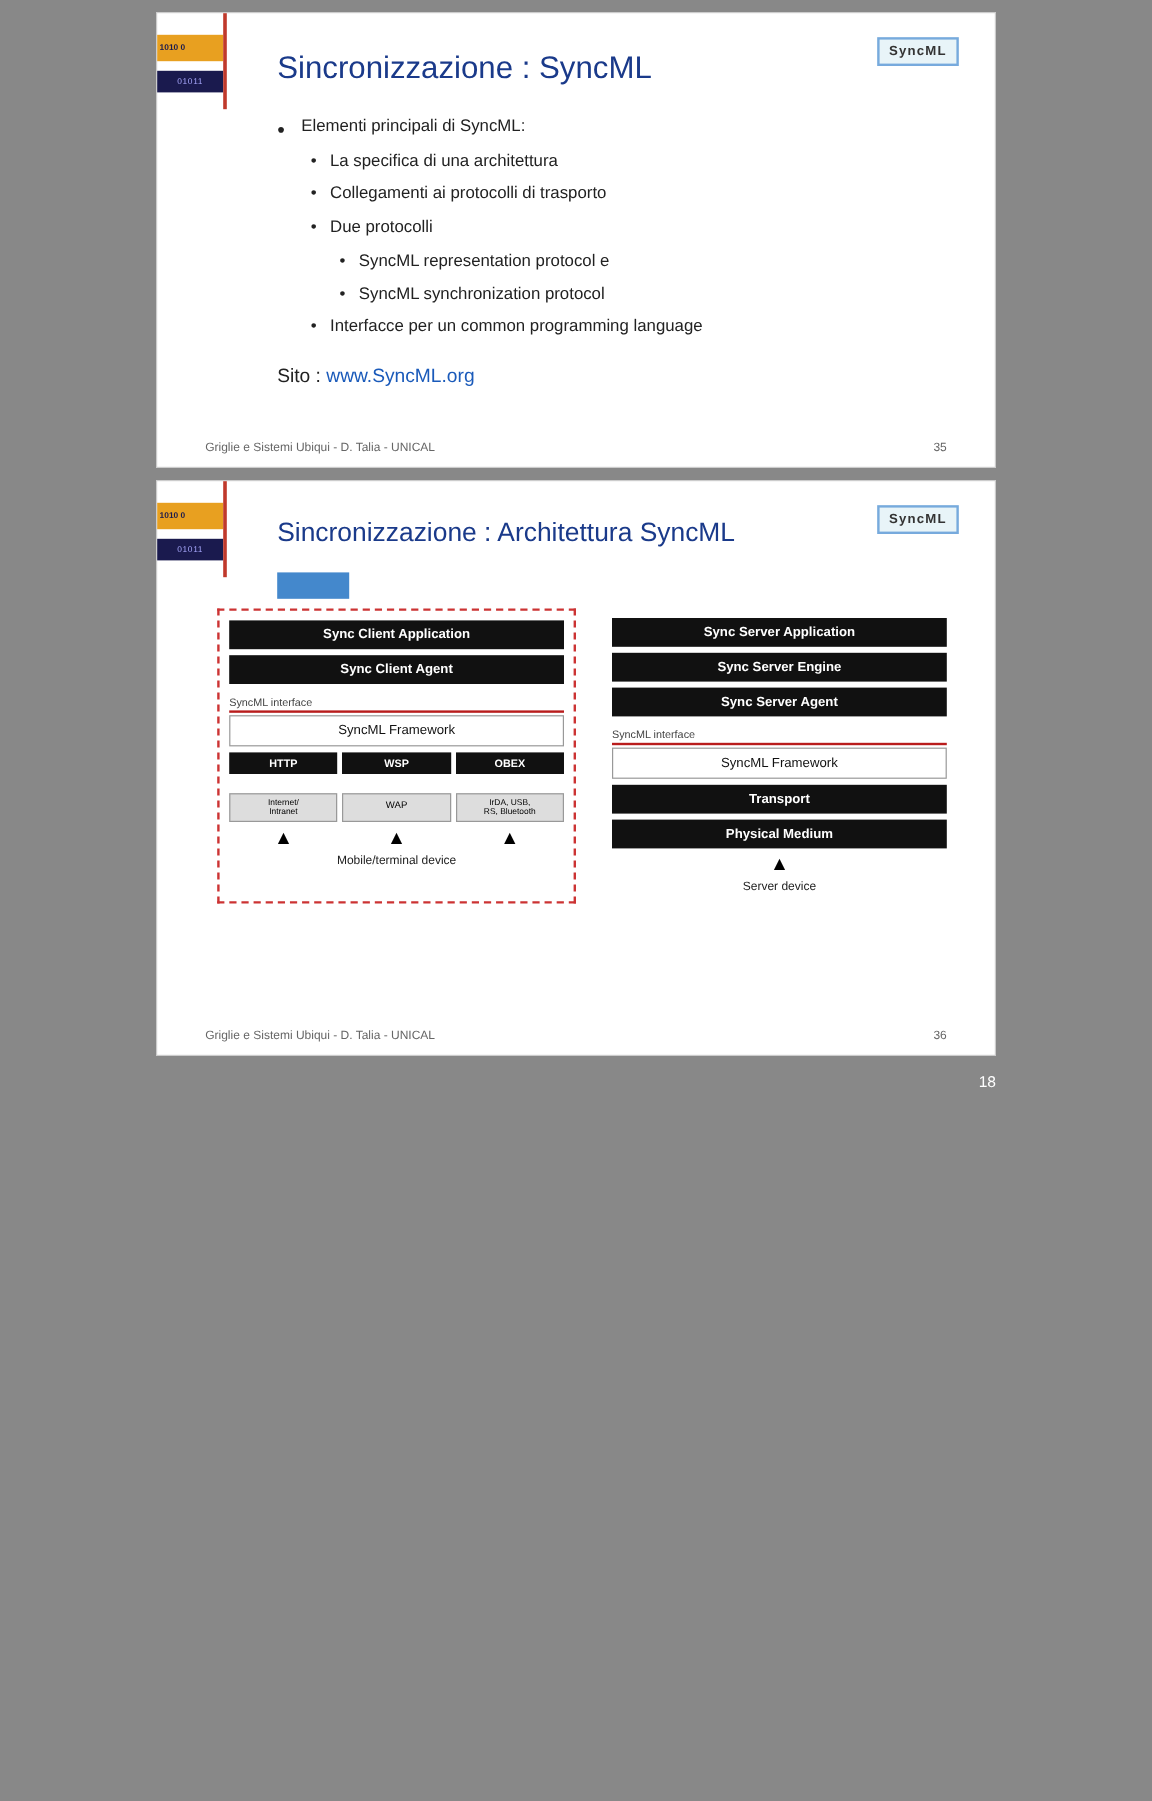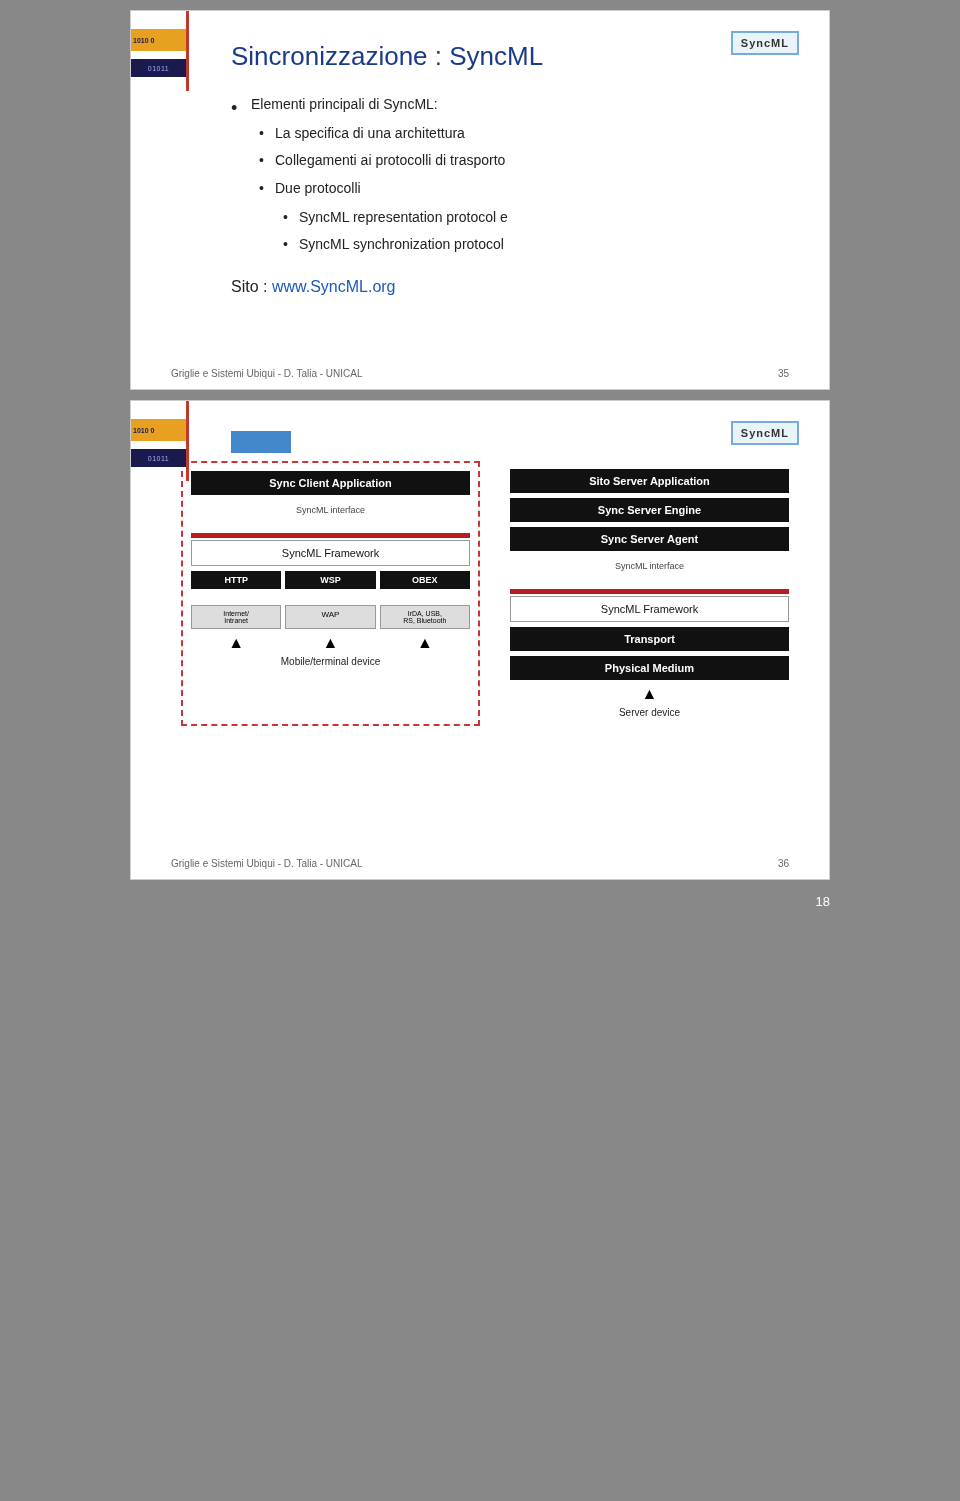--- a/index.html
+++ b/index.html
@@ -158,26 +158,25 @@
       background: white;
       color: #111;
       text-align: center;
       padding: 6px 4px;
       margin-bottom: 5px;
       font-size: 11px;
       border: 1px solid #999;
     }
 
     .arch-interface {
-      text-align: center;
       font-size: 9px;
       color: #444;
       margin-bottom: 2px;
-      border-bottom: 5px solid #b91c1c;
-      padding-bottom: 18px;
+      border-bottom: 2px solid #b91c1c;
+      padding-bottom: 2px;
     }
 
     .arch-transport-row {
       display: flex;
       gap: 4px;
       margin-bottom: 16px;
     }
 
     .arch-transport-item {
       flex: 1;
@@ -260,20 +259,23 @@
             <span>Due protocolli</span>
             <ul class="bullet-sub">
               <li>
                 <span>SyncML representation protocol e</span>
               </li>
               <li>
                 <span>SyncML synchronization protocol</span>
               </li>
             </ul>
           </li>
+          <li>
+            <span>Interfacce per un common programming language</span>
+          </li>
         </ul>
       </li>
     </ul>
 
     <div class="sito-line">
       <span>Sito :  </span><span class="sito-link">www.SyncML.org</span>
     </div>
   </div>
 
   <div class="slide-footer">
@@ -288,32 +290,34 @@
     <div class="bar-orange">
       <span style="color:#1a1a4e; font-size:7px; font-weight:bold; padding-left:2px;">1010 0</span>
     </div>
     <div class="bar-dark">
       <span>01011</span>
     </div>
   </div>
 
   <div style="position:absolute; left:55px; top:0; width:3px; height:80px; background:#c0392b;"></div>
 
+  <div class="slide-title" style="font-size:22px;">Sincronizzazione : Architettura SyncML</div>
 
   <div class="syncml-logo">
     <span>SyncML</span>
   </div>
 
   <div class="blue-rect"></div>
 
   <div class="slide2-content">
     <div style="display:flex; gap:30px;">
 
       <div style="flex:1; border:2px dashed #cc3333; padding:8px;">
         <div class="arch-block">Sync Client Application</div>
+        <div class="arch-block">Sync Client Agent</div>
         <div style="margin-top:10px;">
           <div class="arch-interface">SyncML interface</div>
           <div class="arch-block-light">SyncML Framework</div>
         </div>
 
         <div class="arch-transport-row">
           <div class="arch-transport-item">HTTP</div>
           <div class="arch-transport-item">WSP</div>
           <div class="arch-transport-item">OBEX</div>
         </div>
@@ -326,21 +330,21 @@
 
         <div style="display:flex; gap:4px; margin-bottom:4px;">
           <div style="flex:1; text-align:center; font-size:16px;">▲</div>
           <div style="flex:1; text-align:center; font-size:16px;">▲</div>
           <div style="flex:1; text-align:center; font-size:16px;">▲</div>
         </div>
         <div class="arch-label">Mobile/terminal device</div>
       </div>
 
       <div style="flex:1; padding:8px 0;">
-        <div class="arch-block">Sito Server Application</div>
+        <div class="arch-block">Sync Server Application</div>
         <div class="arch-block">Sync Server Engine</div>
         <div class="arch-block">Sync Server Agent</div>
         <div style="margin-top:10px;">
           <div class="arch-interface">SyncML interface</div>
           <div class="arch-block-light">SyncML Framework</div>
         </div>
 
         <div class="arch-block">Transport</div>
 
         <div class="arch-block">Physical Medium</div>

